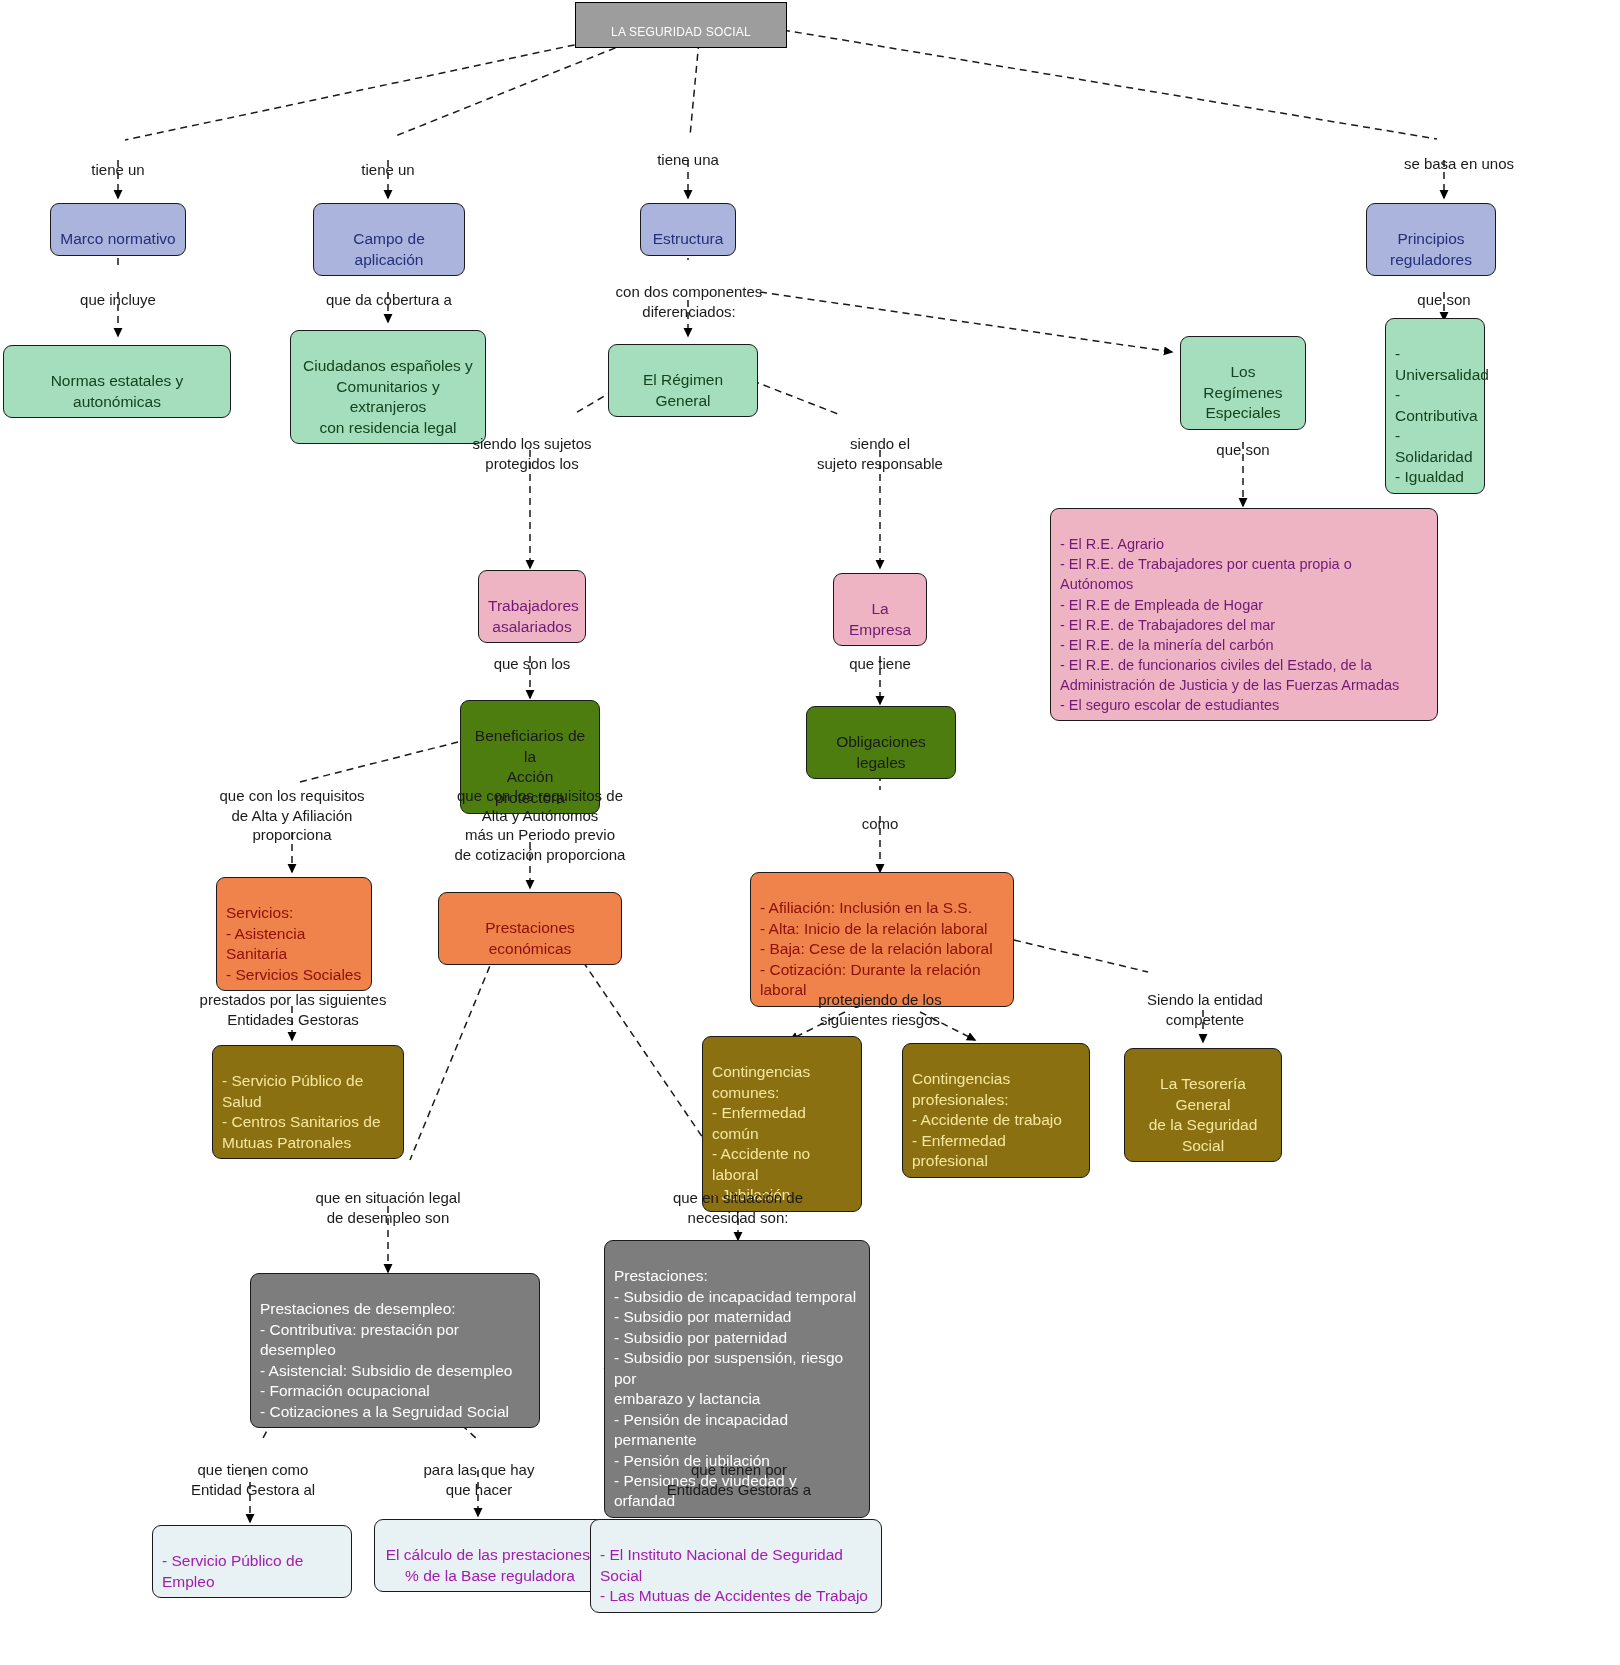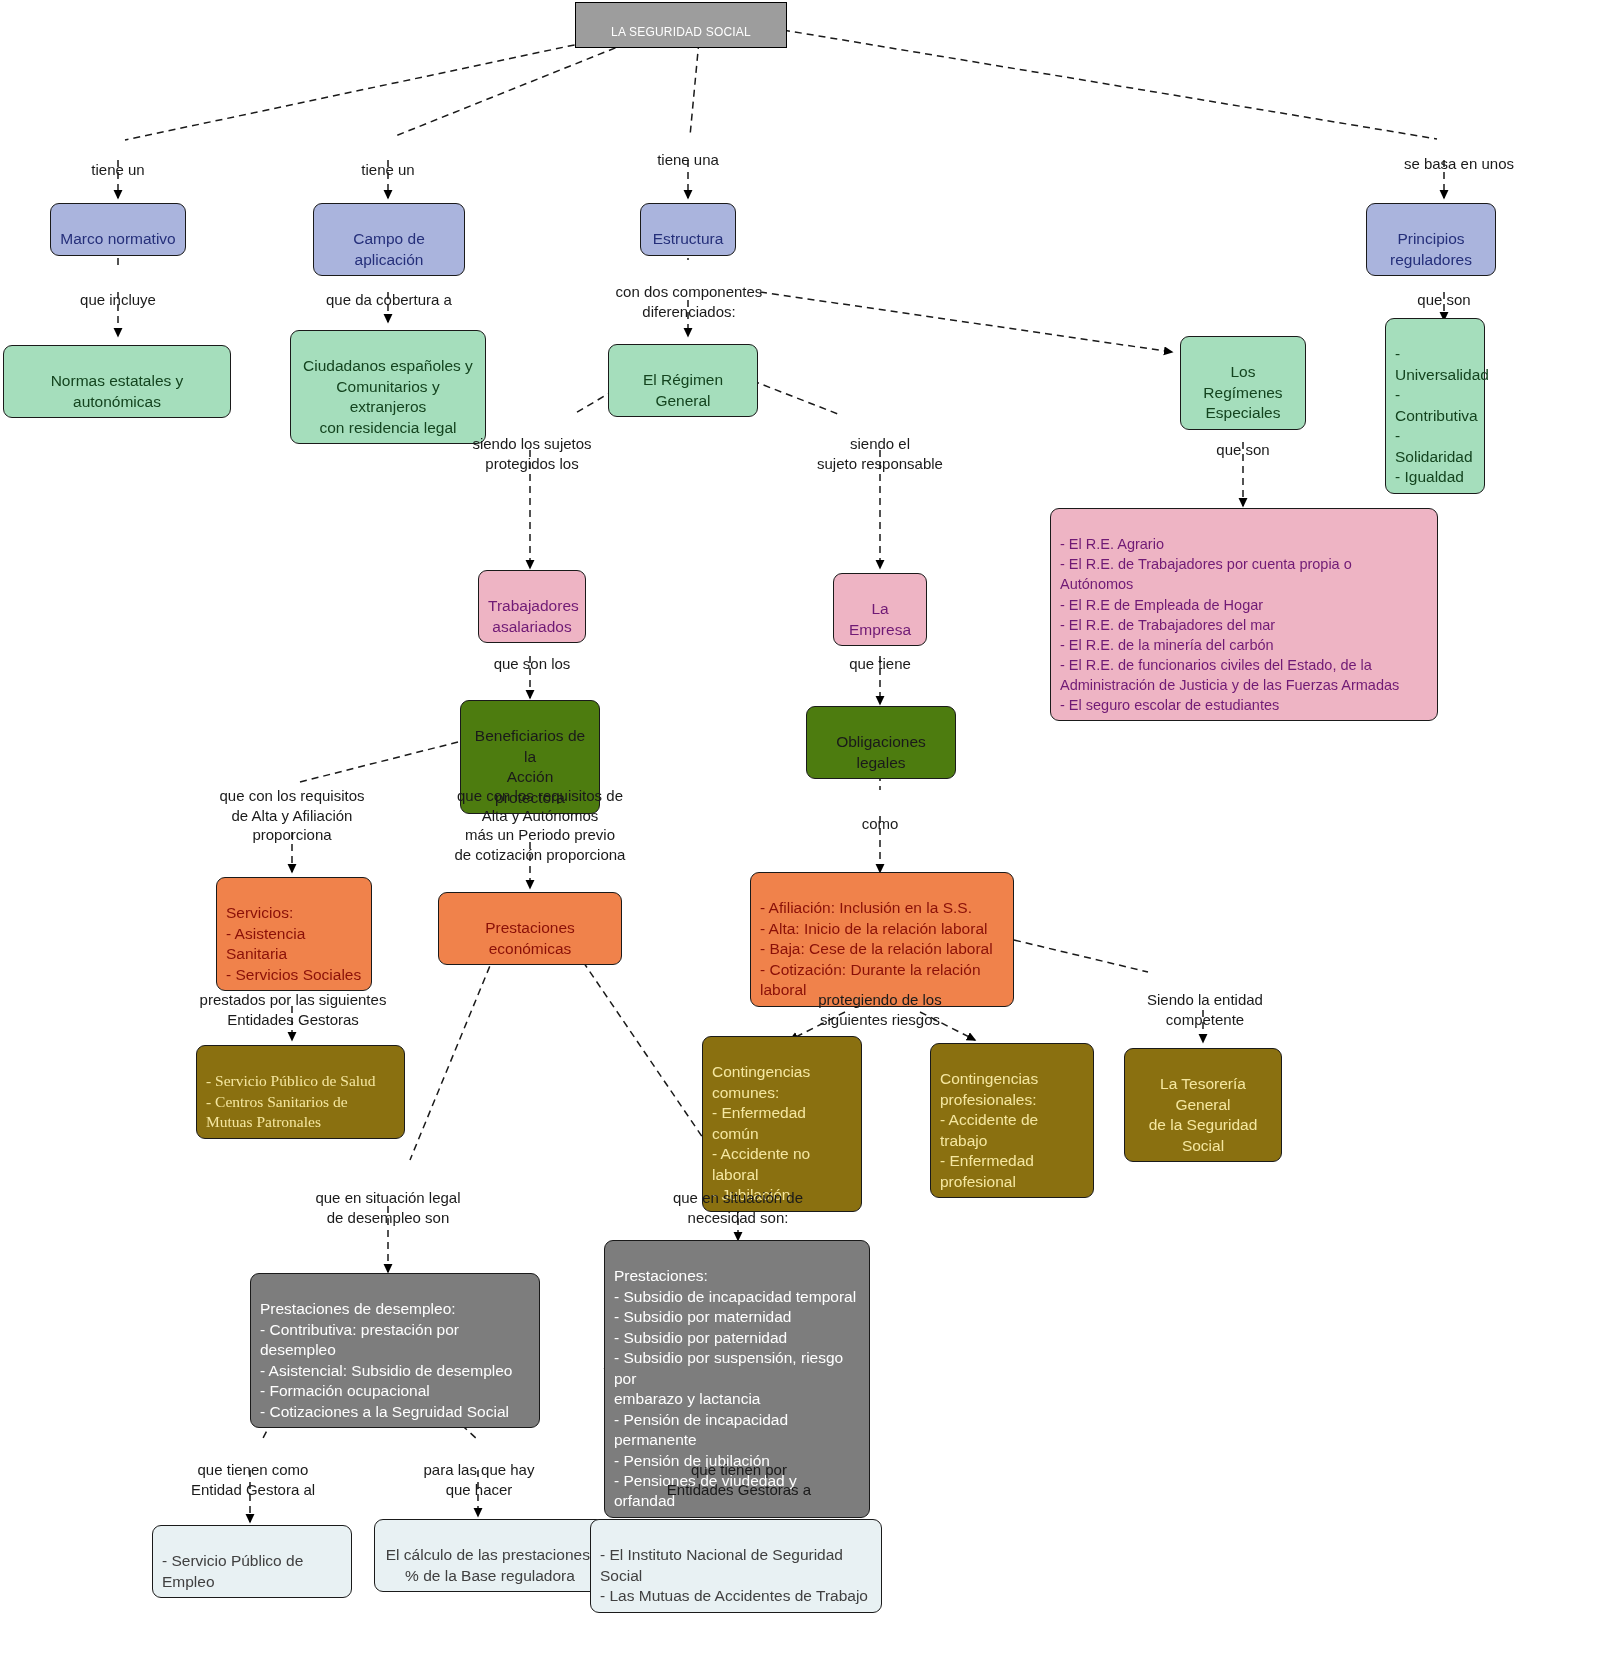--- a/index.html
+++ b/index.html
@@ -28,21 +28,21 @@
 
   
   .t-root   { background:#9d9d9d; color:#ffffff; border:1.6px solid #000; border-radius:0; font-size:12px; letter-spacing:.2px;}
   .t-blue   { background:#aab4dd; color:#252f7a; }
   .t-green  { background:#a5debc; color:#14441f; }
   .t-pink   { background:#eeb4c4; color:#701a75; }
   .t-yellow { background:#4d7c0f; color:#1a1a1a; }
   .t-orange { background:#f0824b; color:#8a1008; }
   .t-olive  { background:#8a7010; color:#f5e7a0; }
   .t-gray   { background:#7d7d7d; color:#ffffff; }
-  .t-white  { background:#e8f1f3; color:#404040; }
+  .t-white  { background:#e8f1f3; color:#a21caf; }
 
   .link-label {
     position:absolute;
     font-size:15px;
     color:#1a1a1a;
     line-height:1.32;
     text-align:center;
     white-space:pre-line;
   }
 </style>
@@ -278,32 +278,32 @@
   </div>
   <div class="link-label" style="left:800px; top:970px; width:160px;">
     <span>protegiendo de los
 siguientes riesgos</span>
   </div>
   <div class="link-label" style="left:1130px; top:970px; width:150px;">
     <span>Siendo la entidad
 competente</span>
   </div>
 
-  <div class="node t-olive left" style="left:196px; top:1045px; width:209px;font-family:Liberation Serif, serif;">
+  <div class="node t-olive left" style="left:212px; top:1045px; width:192px;">
     <span>- Servicio Público de Salud
 - Centros Sanitarios de
   Mutuas Patronales</span>
   </div>
   <div class="node t-olive left" style="left:702px; top:1036px; width:160px;">
     <span>Contingencias comunes:
 - Enfermedad común
 - Accidente no laboral
 - Jubilación</span>
   </div>
-  <div class="node t-olive left" style="left:902px; top:1043px; width:164px;margin-left:28px;">
+  <div class="node t-olive left" style="left:902px; top:1043px; width:188px;">
     <span>Contingencias profesionales:
 - Accidente de trabajo
 - Enfermedad profesional</span>
   </div>
   <div class="node t-olive center" style="left:1124px; top:1048px; width:158px;">
     <span>La Tesorería General
 de la Seguridad Social</span>
   </div>
 
   <div class="link-label" style="left:300px; top:1168px; width:176px;">

